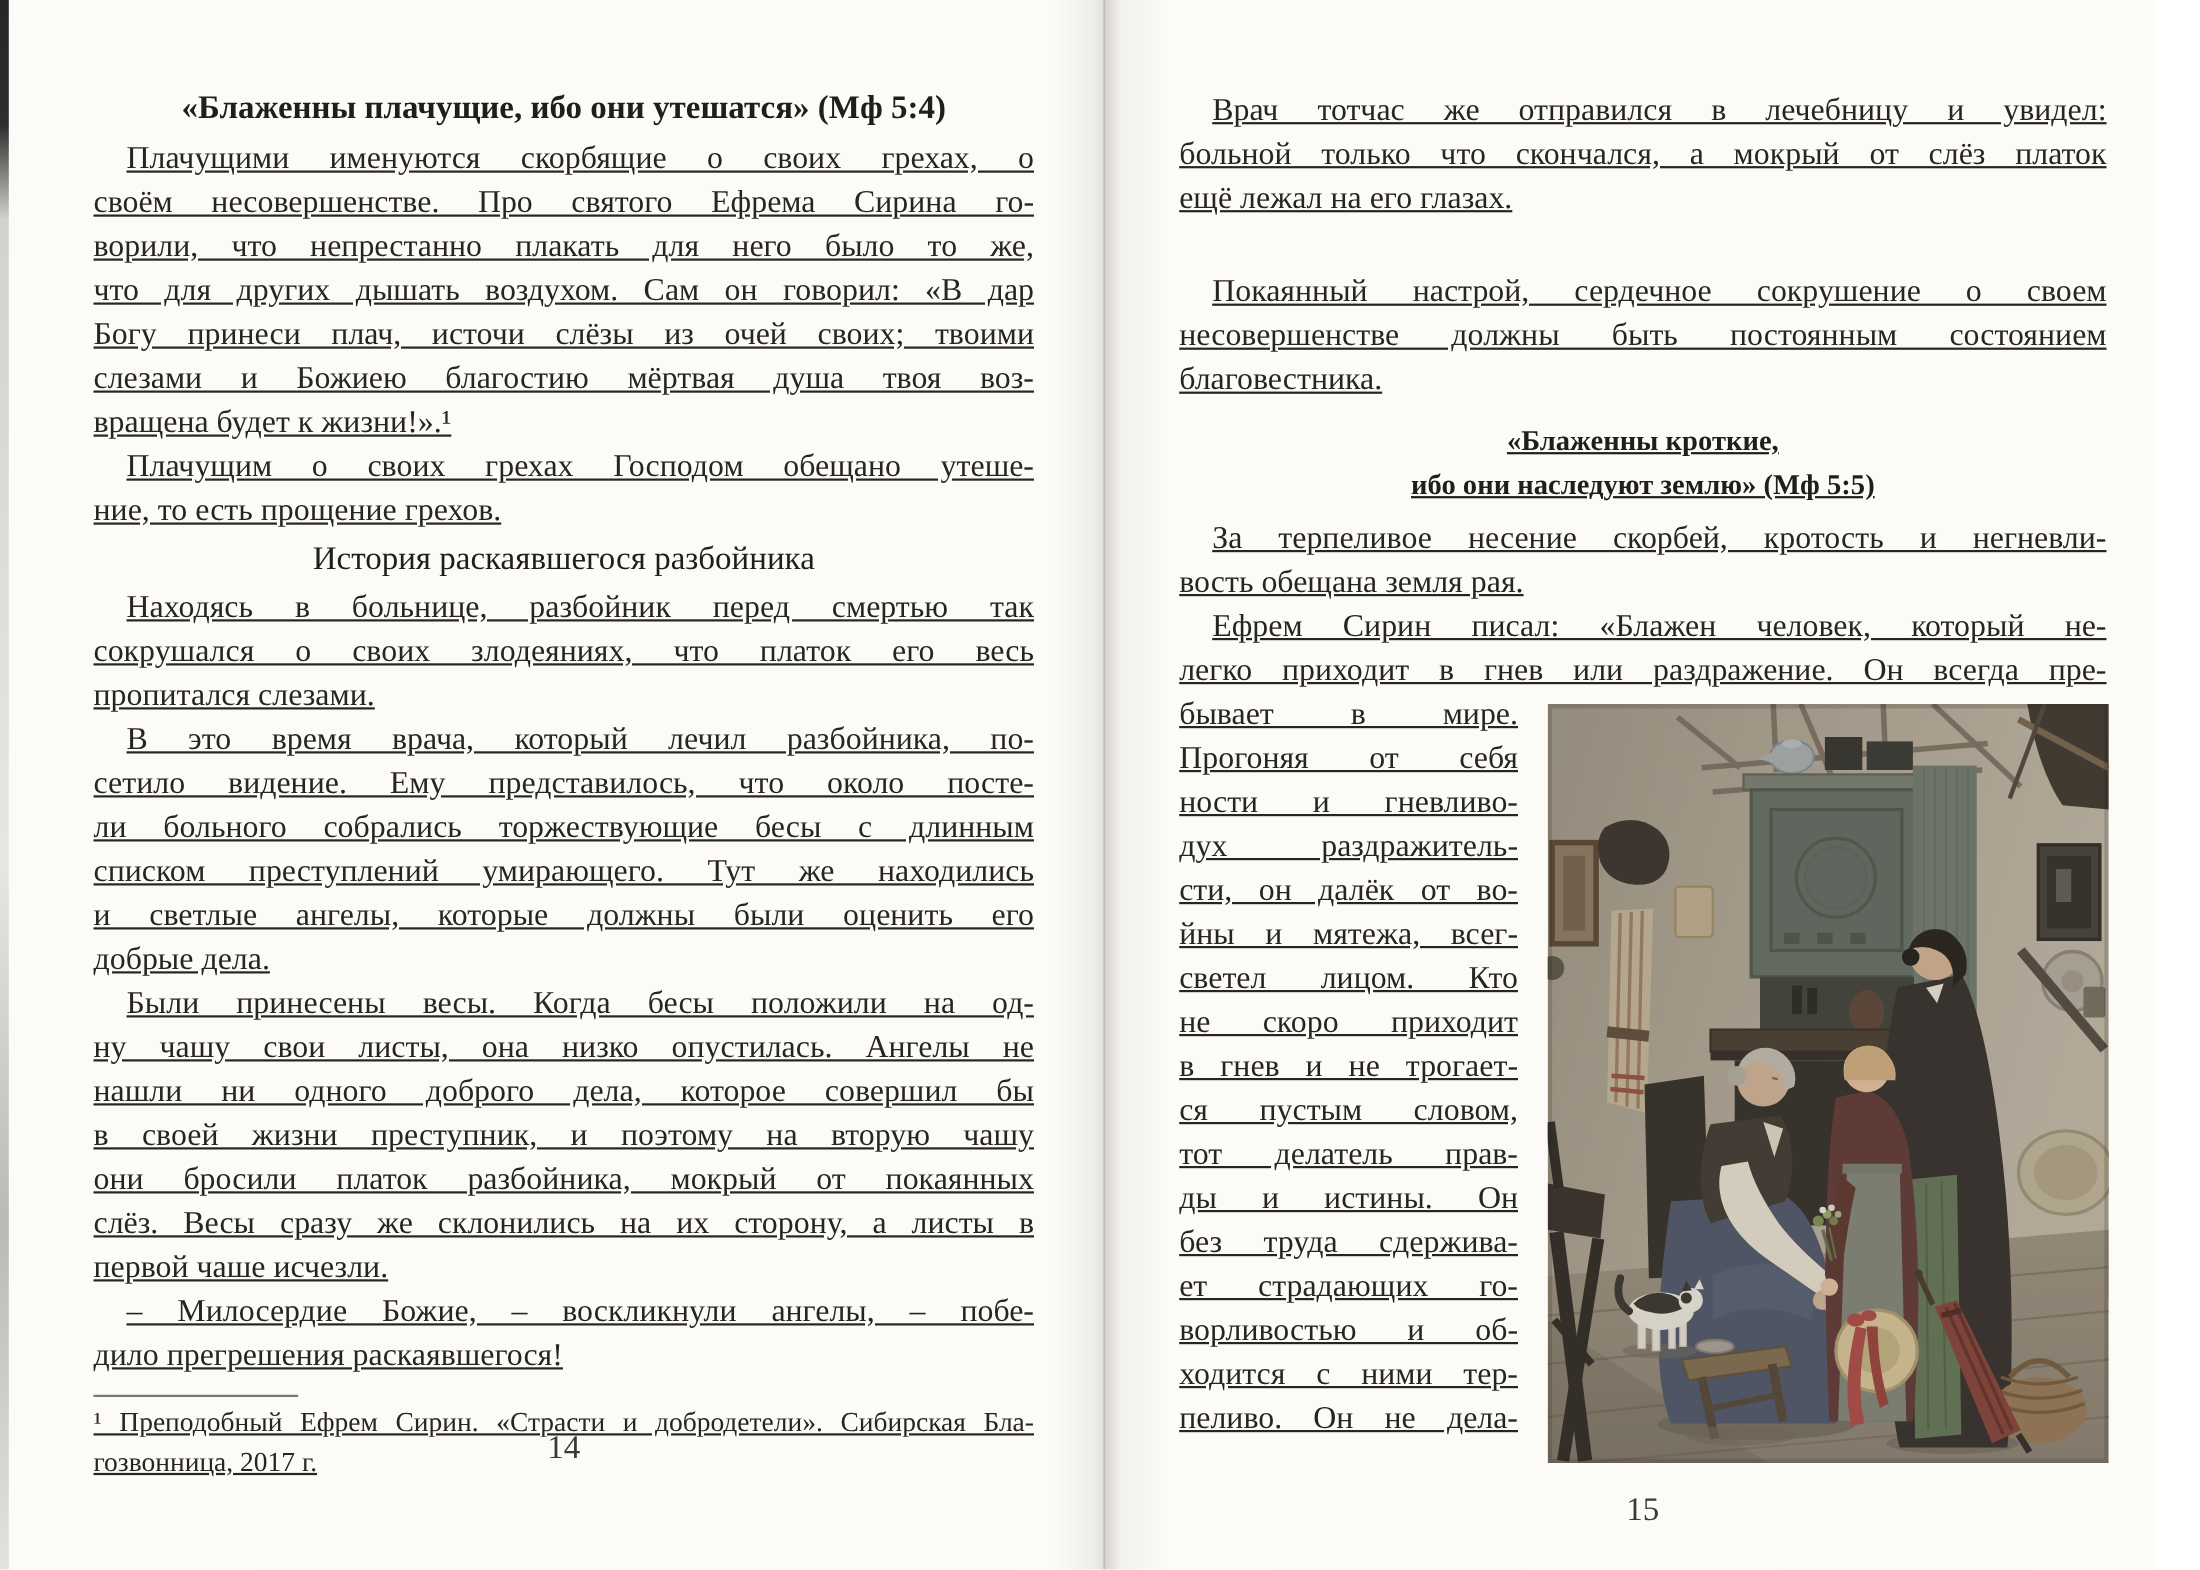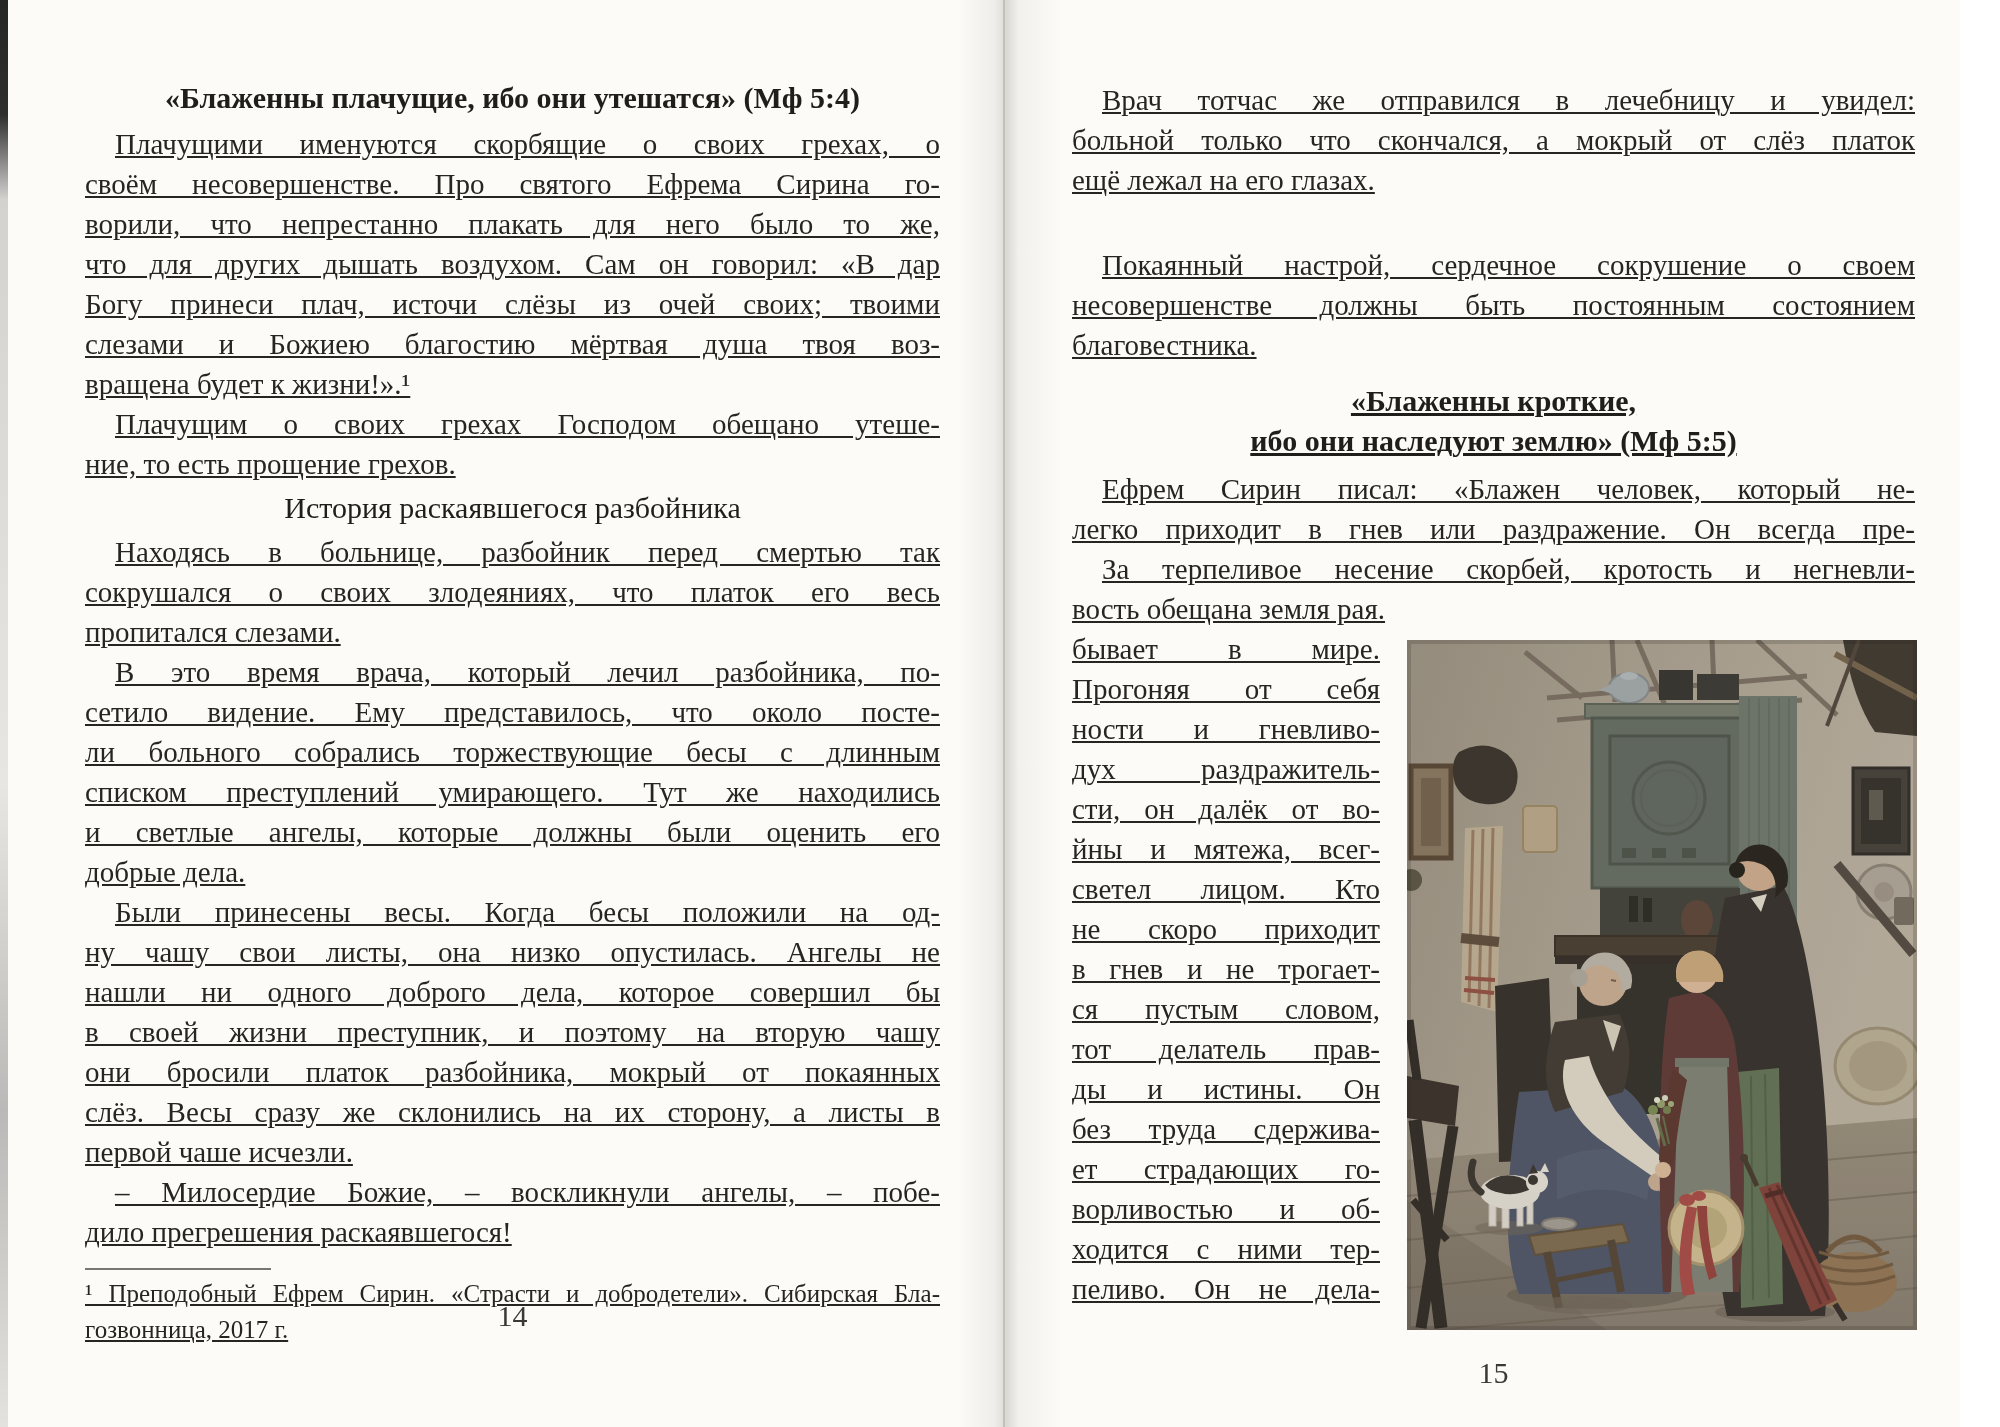--- a/index.html
+++ b/index.html
@@ -37,21 +37,21 @@
   .tline.indent  { text-indent:30px; }
 
   .h1 {
     font-weight:bold; font-size:30px; line-height:40px;
     text-align:center; margin-bottom:6px; color:#201e1a;
   }
   .h2 {
     font-weight:normal; font-size:30px; line-height:40px;
     text-align:center; margin:4px 0; color:#201e1a;
   }
-  .h1lines .tline { text-align:center; text-align-last:center; font-weight:bold; font-size:30px; color:#201e1a; }
+  .h1lines .tline { text-align:center; text-align-last:center; font-weight:bold; font-size:26px; color:#201e1a; }
   .h1lines { margin-top:16px; margin-bottom:8px; }
 
   .gap-before { margin-top:45px; }
 
   .narrowcol { width:308px; }
 
   .fnrule { width:186px; border-top:2px solid #77766f; margin-top:16px; }
   .footnote { margin-top:6px; }
   .footnote .tline { font-size:25px; line-height:36px; }
 
@@ -134,26 +134,26 @@
     <div class="para gap-before">
         <div class="tline indent">Покаянный настрой, сердечное сокрушение о своем</div>
         <div class="tline">несовершенстве должны быть постоянным состоянием</div>
         <div class="tline endline">благовестника.</div>
       </div>
     <div class="h1lines">
         <div class="tline">«Блаженны кроткие,</div>
         <div class="tline">ибо они наследуют землю» (Мф 5:5)</div>
       </div>
     <div class="para">
+        <div class="tline indent">За терпеливое несение скорбей, кротость и негневли-</div>
+        <div class="tline endline">вость обещана земля рая.</div>
+      </div>
+    <div class="para">
         <div class="tline indent">Ефрем Сирин писал: «Блажен человек, который не-</div>
         <div class="tline">легко приходит в гнев или раздражение. Он всегда пре-</div>
-      </div>
-    <div class="para">
-        <div class="tline indent">За терпеливое несение скорбей, кротость и негневли-</div>
-        <div class="tline endline">вость обещана земля рая.</div>
       </div>
     <div class="narrowcol">
         <div class="tline">бывает в мире.</div>
         <div class="tline">Прогоняя от себя</div>
         <div class="tline">ности и гневливо-</div>
         <div class="tline">дух раздражитель-</div>
         <div class="tline">сти, он далёк от во-</div>
         <div class="tline">йны и мятежа, всег-</div>
         <div class="tline">светел лицом. Кто</div>
         <div class="tline">не скоро приходит</div>

